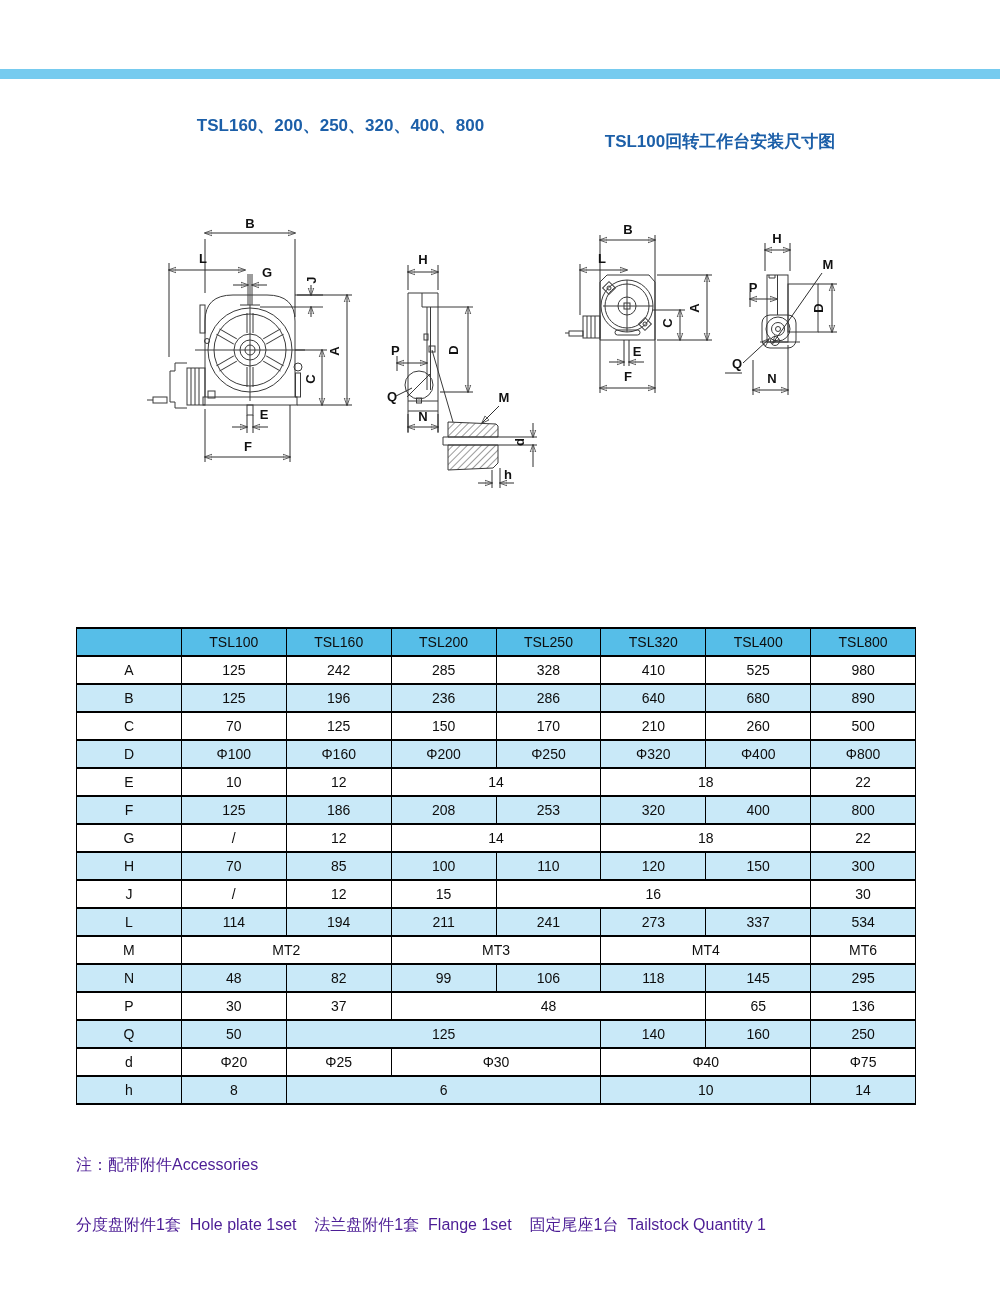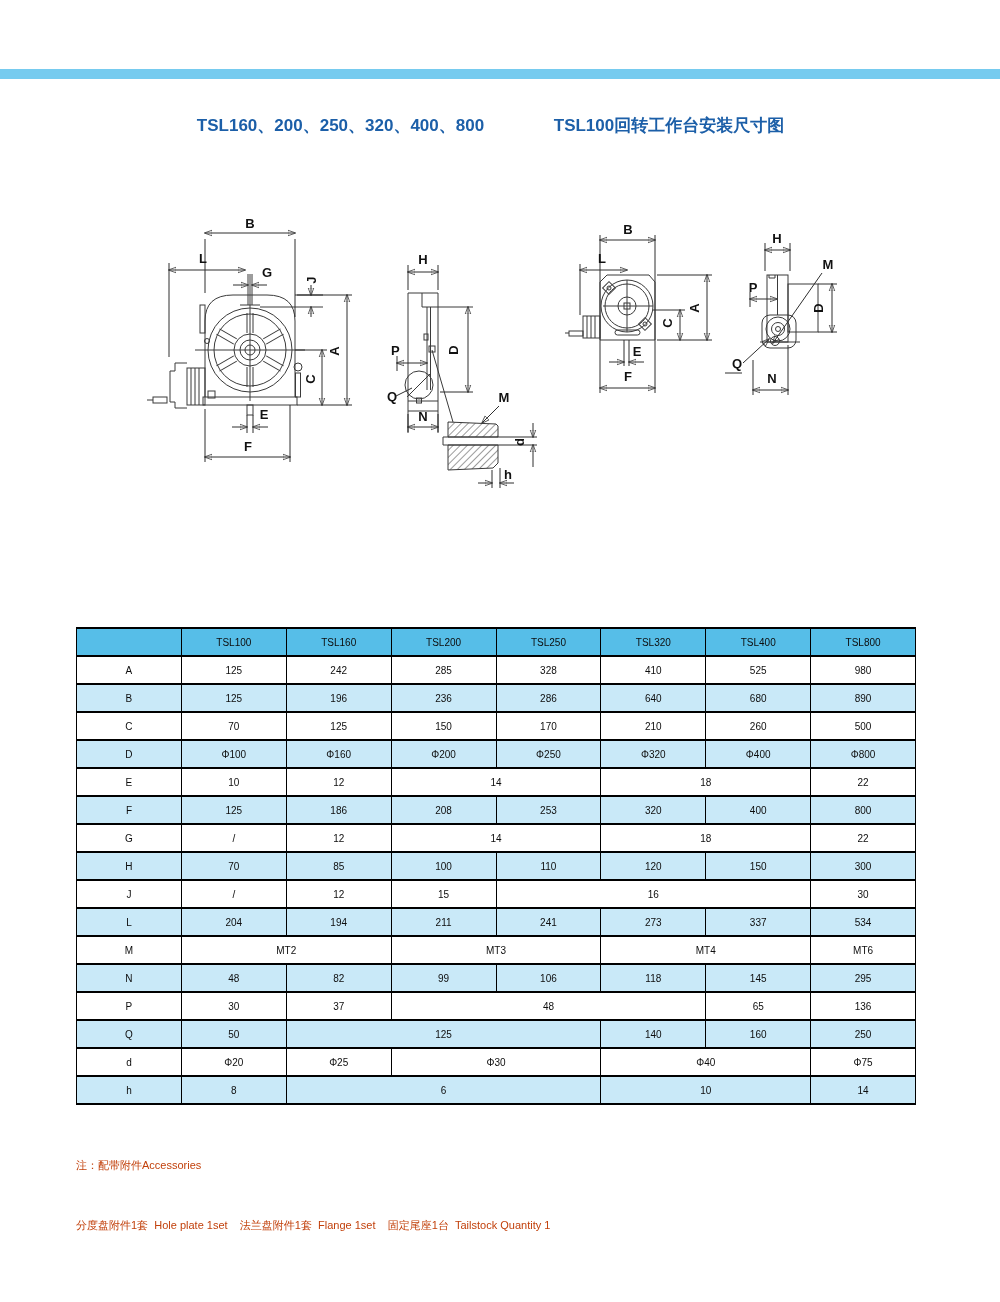--- a/index.html
+++ b/index.html
@@ -1,39 +1,39 @@
 <!DOCTYPE html>
 <html style="--top-bar: #76CBEF; --heading: #1C5FA8; --th-bg: #56BEE8; --alt-bg: #C9E9F8;"><head>
 <meta charset="utf-8">
 <style>
   html,body{margin:0;padding:0;background:#fff;}
   .page{position:relative;width:1000px;height:1302px;background:#fff;overflow:hidden;
         font-family:"Liberation Sans",sans-serif;color:#111;}
   .topbar{position:absolute;left:0;top:69px;width:100%;height:10px;background:var(--top-bar,#76CBEF);}
   .heading{position:absolute;top:115px;text-align:center;font-weight:bold;font-size:17px;line-height:22px;color:var(--heading,#1C5FA8);}
   .heading-left{left:148px;width:385px;}
-  .heading-right{left:519px;width:300px;}
+  .heading-right{left:570px;width:300px;margin-top:16px;}
   svg.drw{position:absolute;overflow:visible;}
   #d1{left:145px;top:205px;}
   #d2{left:385px;top:230px;}
   #d3{left:565px;top:210px;}
   #d4{left:725px;top:215px;}
   .drw line,.drw path,.drw circle,.drw rect,.drw polyline{stroke:#3a3a3a;stroke-width:1;fill:none;}
   .drw .dim{stroke:#2e2e2e;}
   .drw .hatched{fill:url(#h2);}
   .drw text{font:bold 13px "Liberation Sans",sans-serif;fill:#111;stroke:none;}
   .tbl-title{position:absolute;left:76px;top:600px;font-size:15px;color:#151515;}
   table.dims{position:absolute;left:76px;top:627px;width:840px;border-collapse:collapse;table-layout:fixed;
-             font-size:10px;color:#0d0d0d;background:#fff;}
+             font-size:14px;color:#0d0d0d;background:#fff;}
   .dims th,.dims td{border-left:1px solid #000;border-right:1px solid #000;border-top:2px solid #000;
              border-bottom:2px solid #000;height:26px;text-align:center;vertical-align:middle;
              padding:0;font-weight:normal;}
   .dims thead th{background:var(--th-bg,#56BEE8);font-weight:normal;}
   .dims tr.alt td,.dims tr.alt th{background:var(--alt-bg,#C9E9F8);}
-  .notes{position:absolute;left:76px;font-size:11px;line-height:22px;color:#c2410c;white-space:pre-wrap;}
+  .notes{position:absolute;left:76px;font-size:16px;line-height:22px;color:#4c1d95;white-space:pre-wrap;}
   #notes1{top:1110px;}
   #notes2{top:1170px;}
 </style>
 </head>
 <body>
 
 <div class="page">
 
   <div class="topbar"></div>
 
@@ -376,21 +376,21 @@
         <tr>
           <th>J</th>
           <td>/</td>
           <td>12</td>
           <td>15</td>
           <td colspan="3">16</td>
           <td>30</td>
         </tr>
         <tr class="alt">
           <th>L</th>
-          <td>204</td>
+          <td>114</td>
           <td>194</td>
           <td>211</td>
           <td>241</td>
           <td>273</td>
           <td>337</td>
           <td>534</td>
         </tr>
         <tr>
           <th>M</th>
           <td colspan="2">MT2</td>

